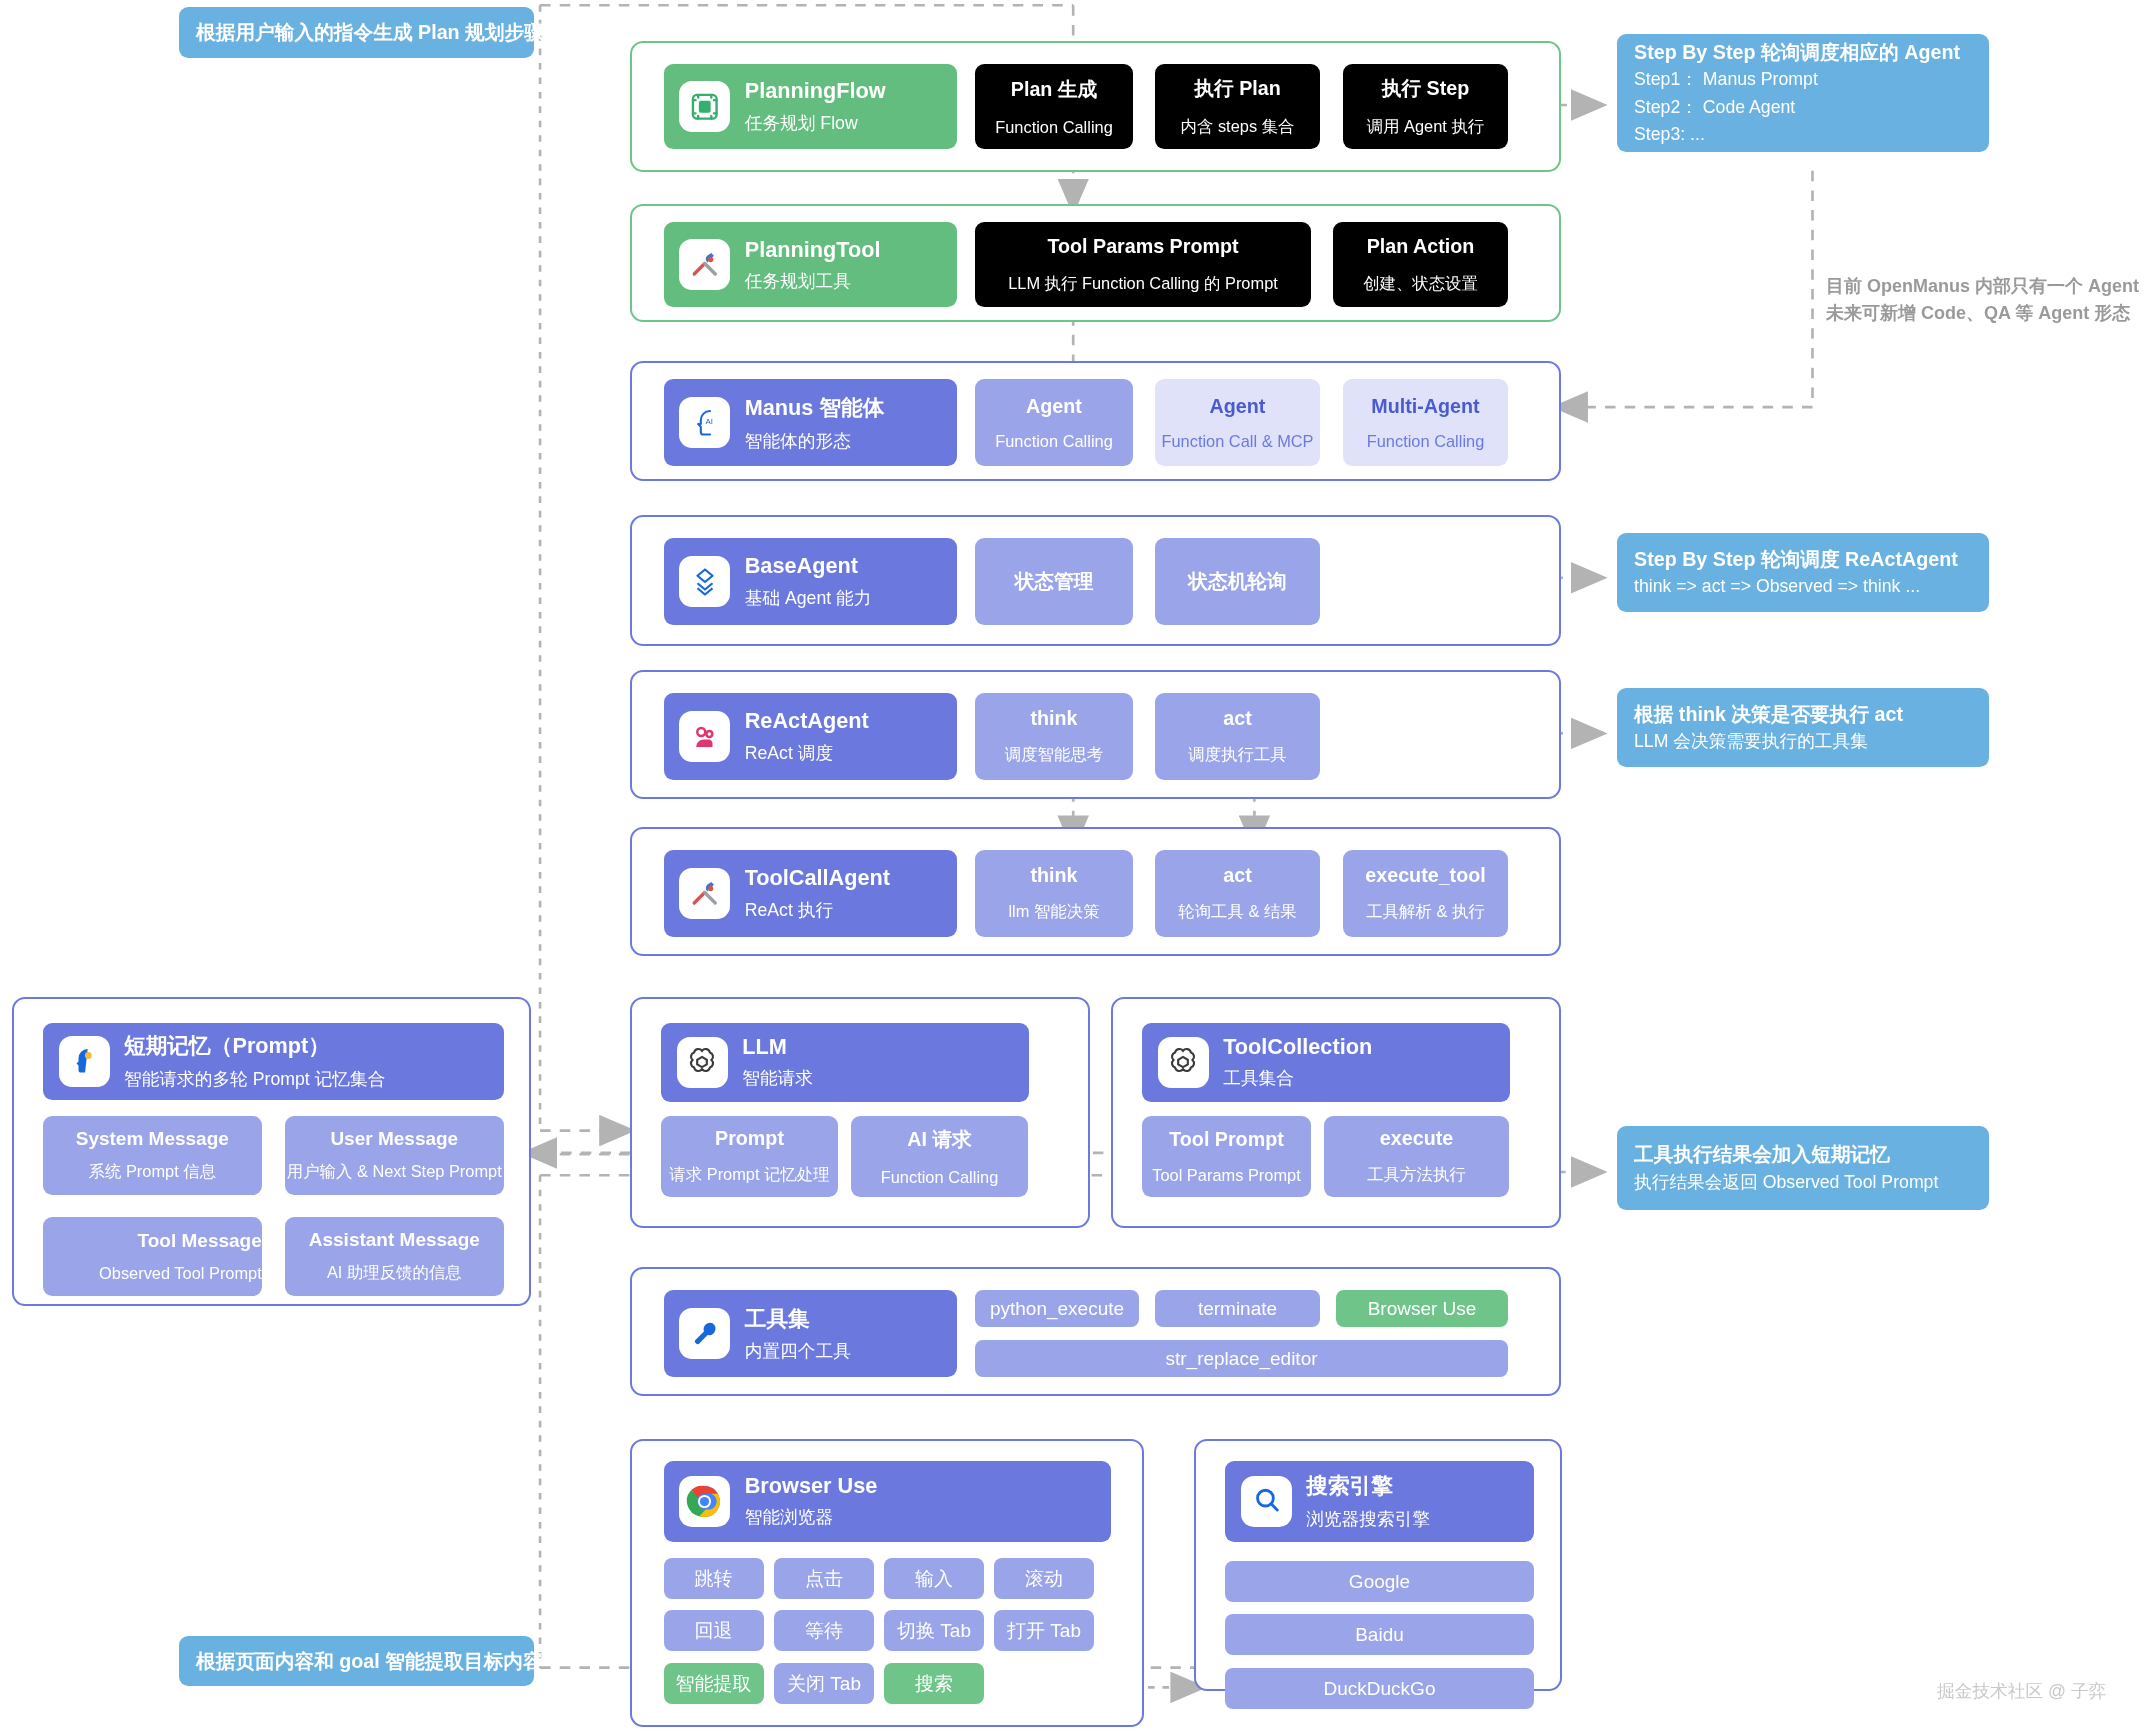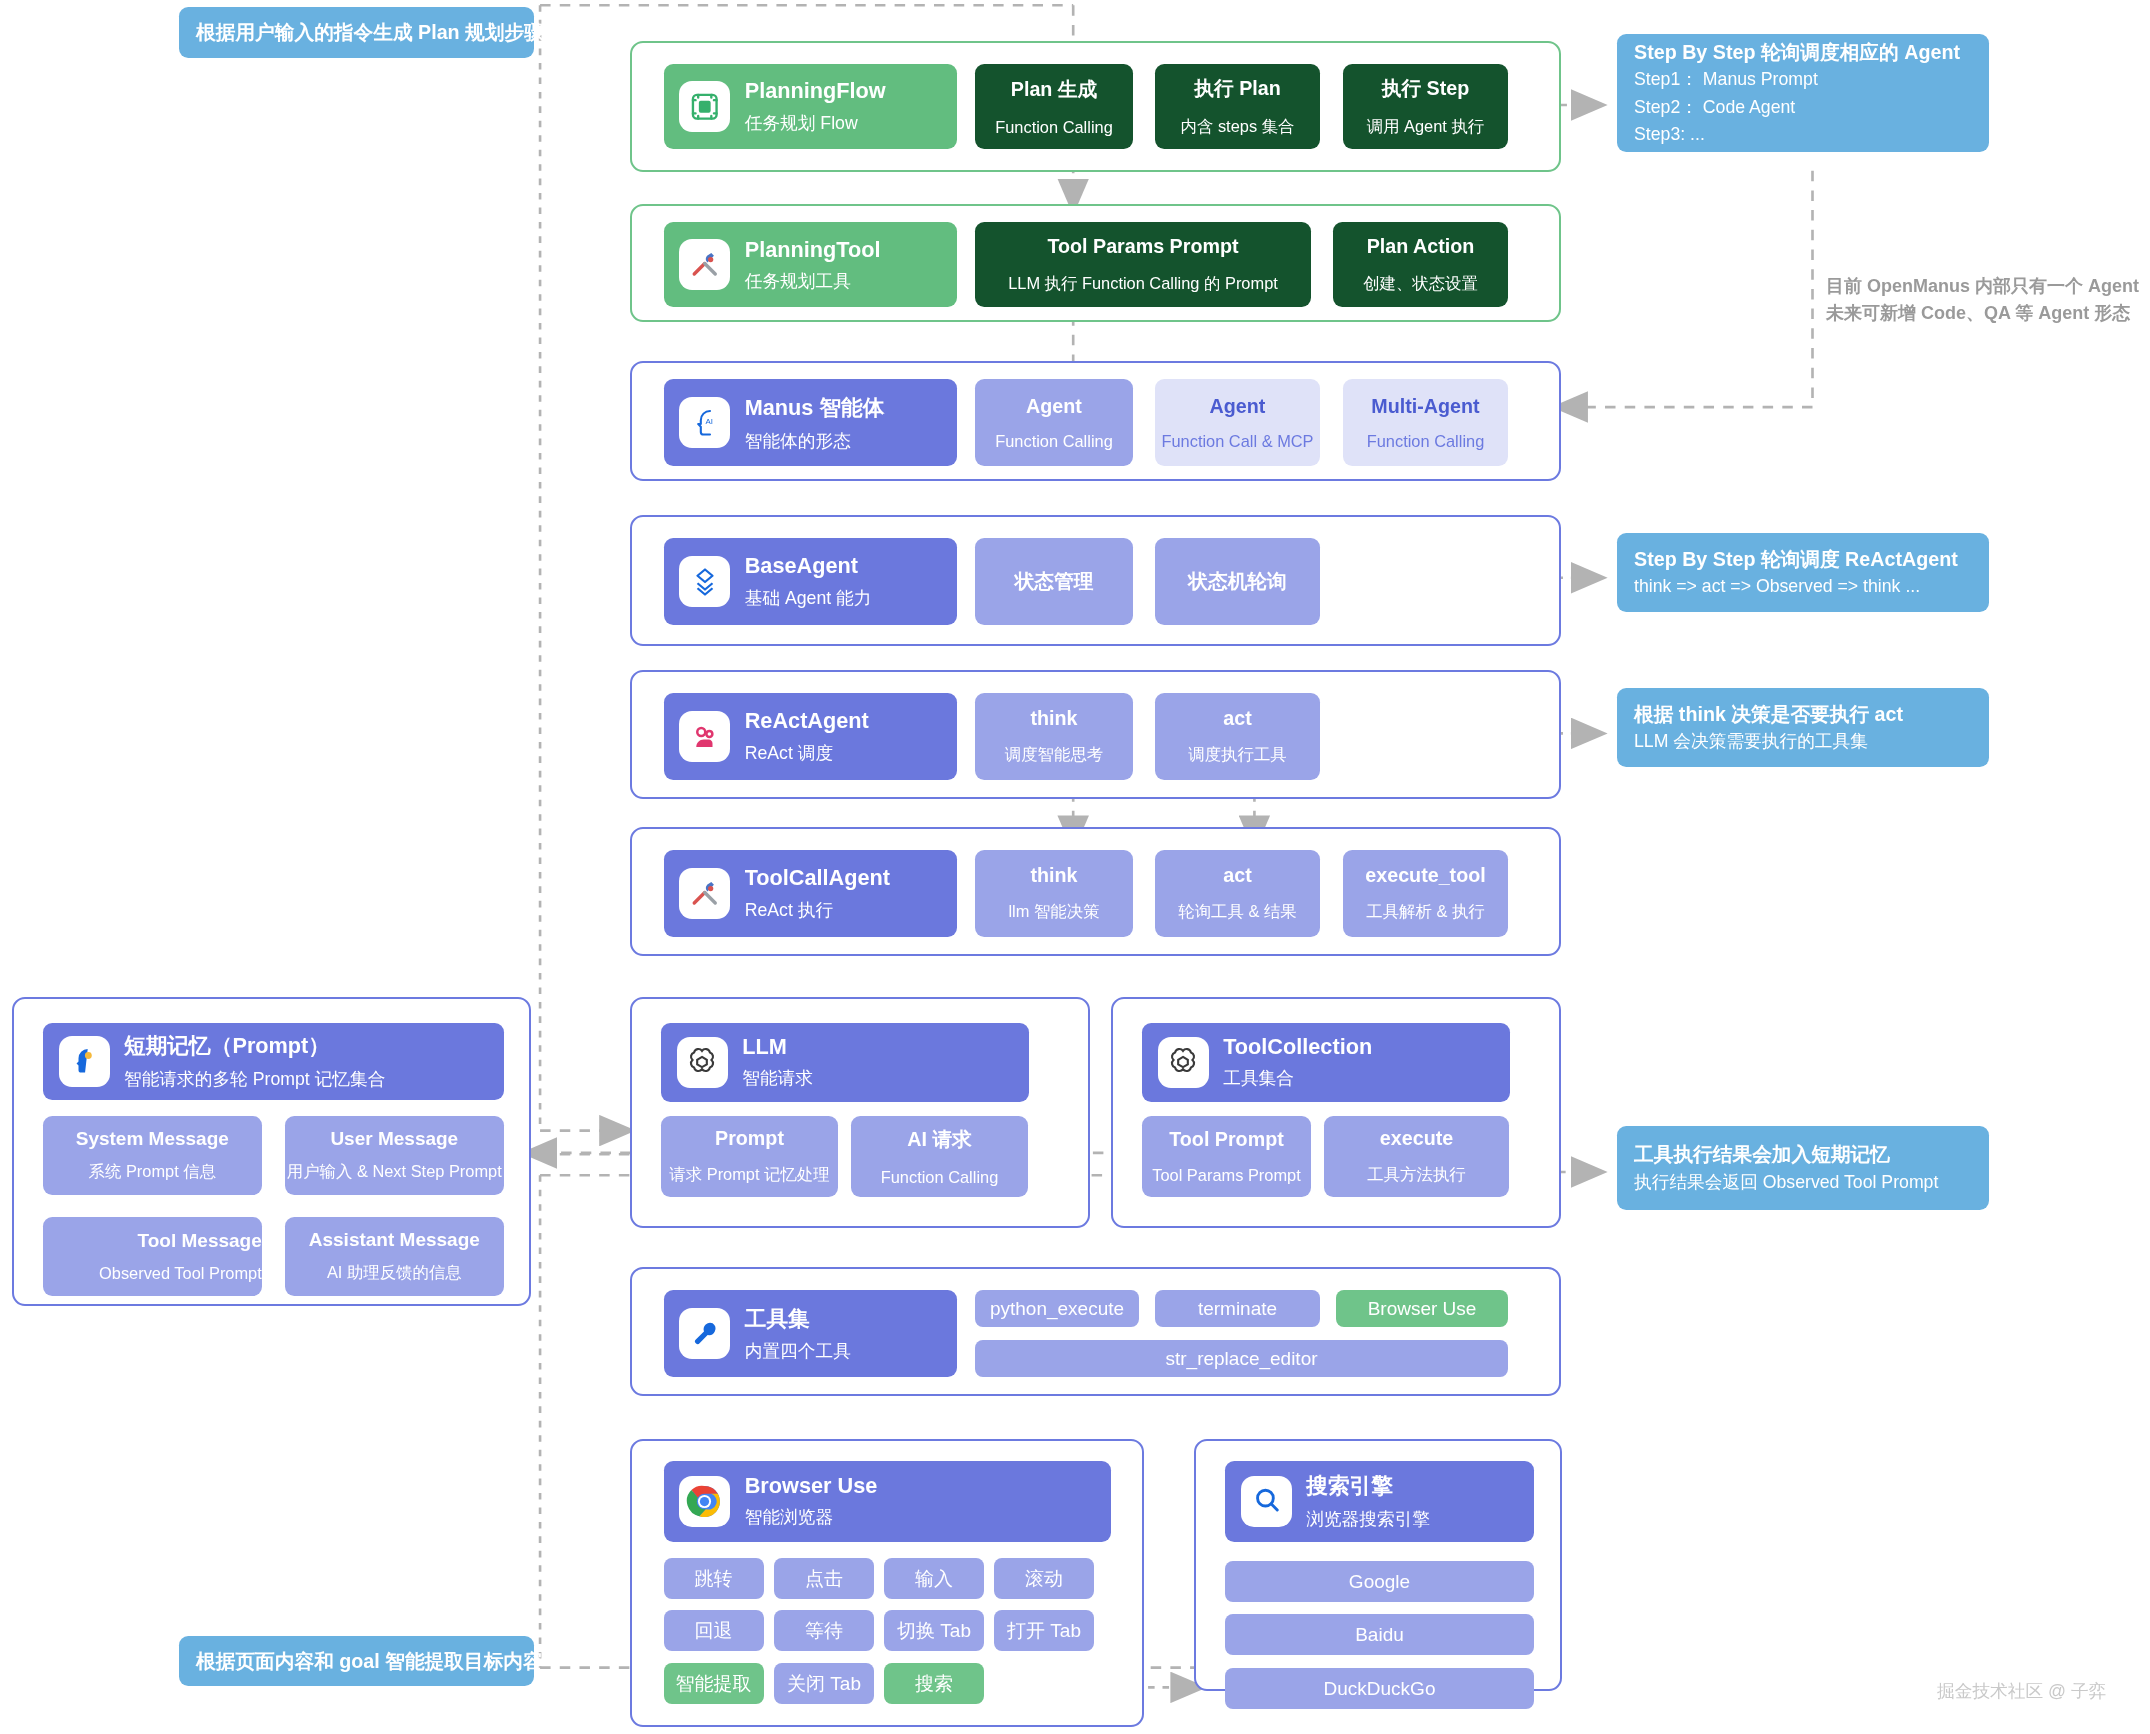--- a/index.html
+++ b/index.html
@@ -92,21 +92,21 @@
     display: flex;
     flex-direction: column;
     align-items: center;
     justify-content: center;
     gap: 14.4px;
     text-align: center;
     padding: 3.9px 6.6px;
   }
   .tile .t-title { font-size: 19.7px; font-weight: bold; white-space: nowrap; }
   .tile .t-sub { font-size: 16.4px; white-space: nowrap; }
-  .tile.green { background: #14532d; }
+  .tile.green { background: #000000; }
   .tile.pale { background: #dfe2f8; color: #4a5bd0; }
   .tile.pale .t-sub { color: #6c7ae0; }
   .tile.flat { gap: 0; }
   .tile.flat .t-title { font-weight: normal; font-size: 18.4px; }
 
   
   .mtile {
     position: absolute;
     border-radius: 9.2px;
     background: #9aa4e8;

